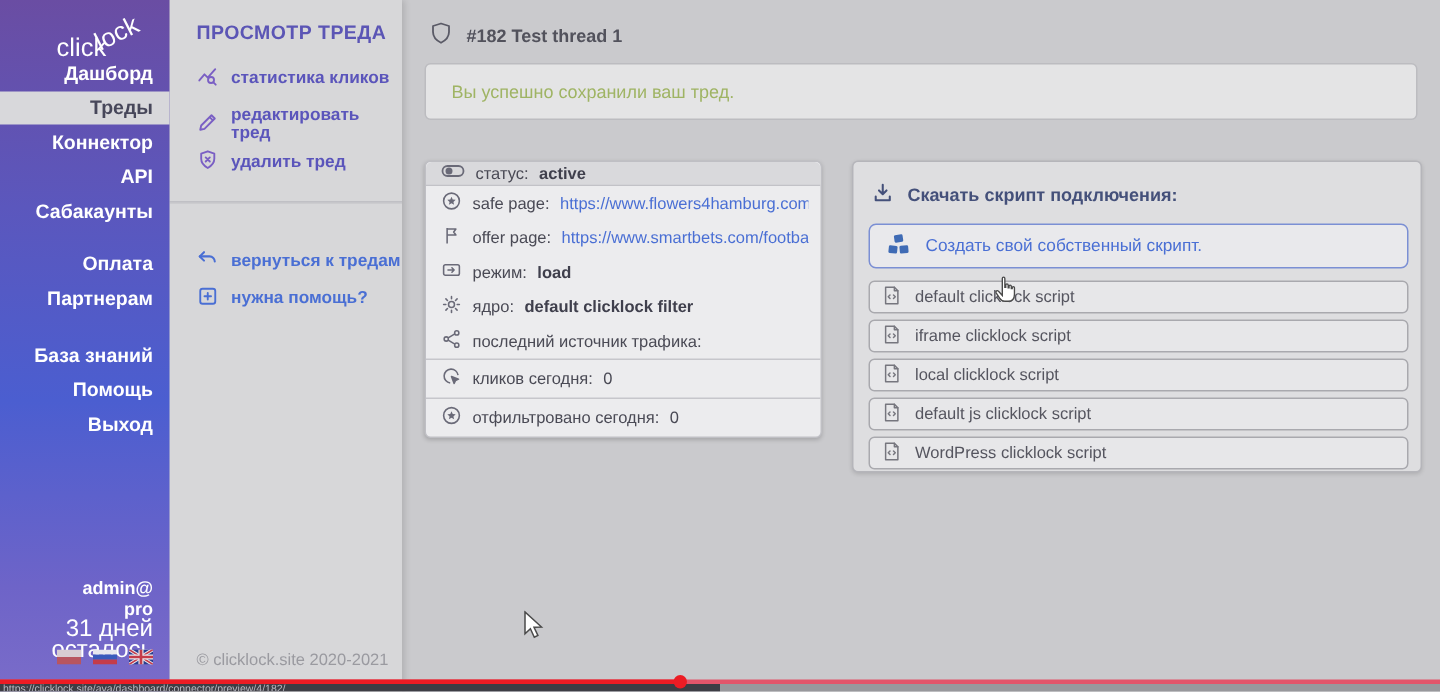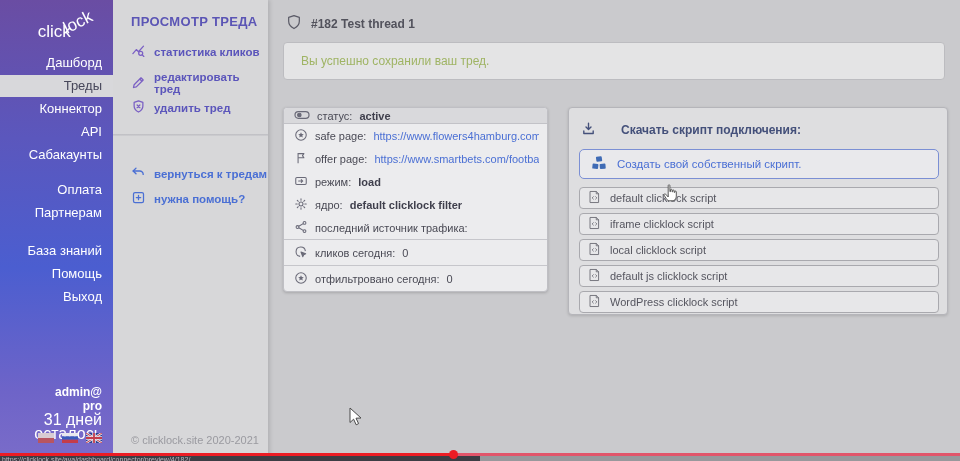--- a/index.html
+++ b/index.html
@@ -7,21 +7,21 @@
     font-family:"Liberation Sans", sans-serif; background:#cacacd; }
   .stage { position:relative; width:960px; height:461px; }
 
   
   .sidebar { position:absolute; left:0; top:0; width:113px; height:461px;
     background:linear-gradient(180deg,#6a4da3 0%,#5b57bd 30%,#4b5ed0 58%,#6e64c8 85%,#7a6cc9 100%);
     color:#fff; z-index:3; }
   .logo { position:absolute; top:22px; right:12px; font-size:17px; color:#fff; white-space:nowrap; }
   .logo .lock { display:inline-block; transform:rotate(-27deg) translate(0,-4px);
     transform-origin:0 100%; }
-  .nav { position:absolute; top:52px; left:0; width:113px; }
+  .nav { position:absolute; top:38px; left:0; width:113px;font-weight:bold; }
   .nav-item { height:22px; line-height:22px; text-align:right; padding-right:11px;
     font-size:13px; color:#fff; cursor:pointer; margin-bottom:1px; }
   .nav-item.active { background:#d8d8db; color:#47475a; }
   .nav-gap1 { margin-top:13px; }
   .nav-gap2 { margin-top:16px; }
   .account { position:absolute; right:11px; top:385px; text-align:right; line-height:14px; }
   .account .em { font-size:12px; font-weight:bold; }
   .account .days { font-size:16px; font-weight:normal;margin-left:28px; }
   .flags { position:absolute; left:38px; top:433px; display:flex; gap:8px; }
   .flag { width:16px; height:10px; display:block; border:0; cursor:pointer; }
@@ -59,21 +59,21 @@
   .crow .ic, .card-header .ic { color:#6a6a78; flex-shrink:0; }
   .crow a { color:#4a6fd4; text-decoration:none; white-space:nowrap; overflow:hidden; }
   .crow b, .card-header b { color:#3f3f4c; }
   .crow.sep { border-top:1px solid #c6c6cb; min-height:26px; }
   .lbl { white-space:nowrap; }
 
   
   .panel { position:absolute; left:300px; top:107px; width:380px; height:208px;
     background:#dedee0; border:1px solid #b5b5ba; border-radius:4px;
     box-shadow:0 1px 3px rgba(0,0,0,.15); padding:10px; }
-  .panel-header { display:flex; align-items:center; gap:25px; font-size:12px; font-weight:bold;
+  .panel-header { display:flex; align-items:center; gap:9px; font-size:12px; font-weight:bold;
     color:#44507a; margin:3px 0 10px 2px; }
   .btn-create { width:360px; height:30px; background:#e9e9ec; border:1px solid #7b8fd4;
     border-radius:5px; display:flex; align-items:center; gap:9px; padding:0 10px;
     font-size:11.5px; color:#4a6fd4; cursor:pointer; margin-bottom:8px; }
   .btn-create .ic { color:#3f6bb5; }
   .btn-script { width:360px; height:22px; background:#e7e7e9; border:1px solid #a9a9ae;
     border-radius:4px; display:flex; align-items:center; gap:9px; padding:0 8px;
     font-size:11px; color:#55555f; cursor:pointer; margin-bottom:4px; }
   .btn-script .ic { color:#76767e; }
 

